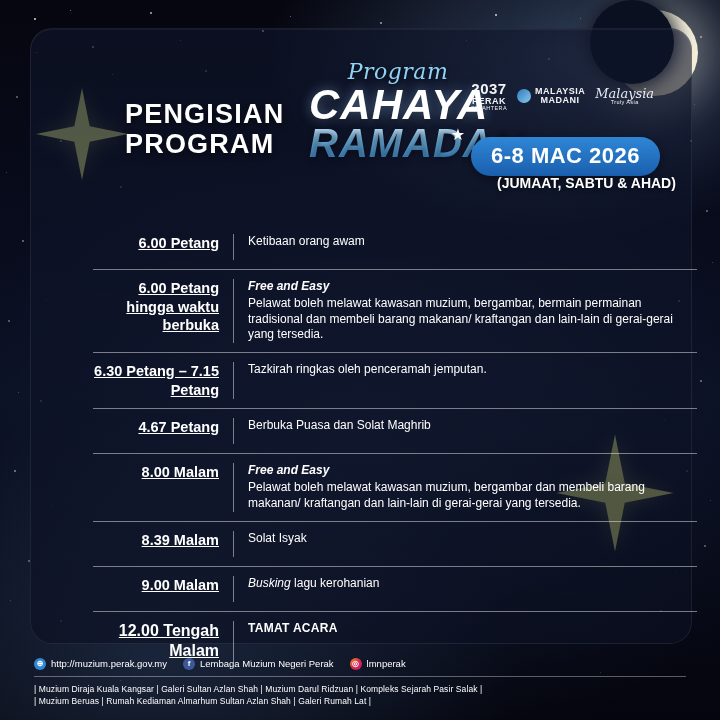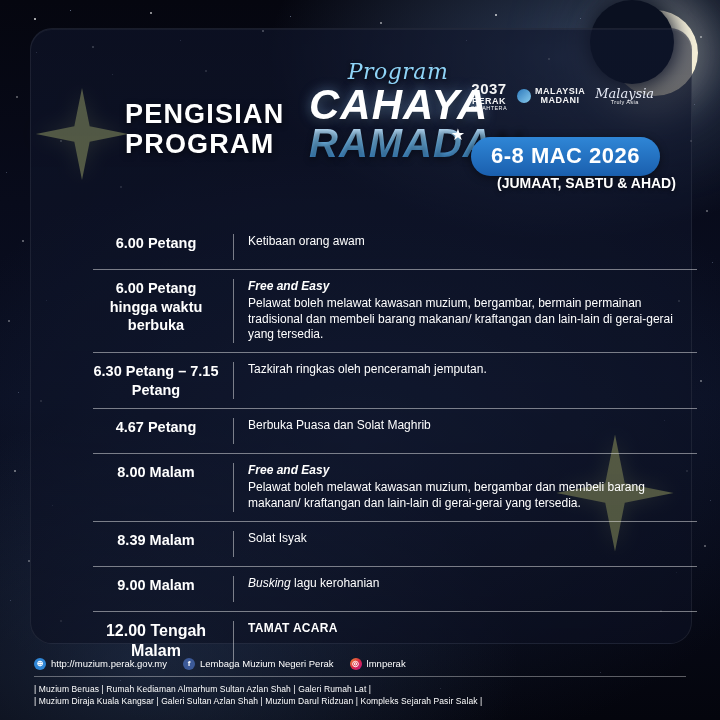--- a/index.html
+++ b/index.html
@@ -234,27 +234,28 @@
     display: flex;
     align-items: flex-start;
     border-bottom: 1px solid rgba(255,255,255,.45);
     padding: 9px 0 9px;
     min-height: 26px;
   }
   .row:last-child { border-bottom: none; }
   .time {
     width: 140px;
     flex: 0 0 140px;
-    text-align: center;
+    text-align: right;
     padding-right: 14px;
     color: #ffffff;
     font-size: 14.5px;
     font-weight: bold;
     line-height: 1.28;
     box-sizing: border-box;
+    text-decoration: underline;
   }
   .sep {
     width: 1px;
     align-self: stretch;
     background: rgba(255,255,255,.45);
     flex: 0 0 1px;
   }
   .desc {
     flex: 1 1 auto;
     padding-left: 14px;
@@ -417,17 +418,17 @@
         </div>
         <div class="item">
           <span class="dot-icon fb">f</span>
           <span>Lembaga Muzium Negeri Perak</span>
         </div>
         <div class="item">
           <span class="dot-icon ig">◎</span>
           <span>lmnperak</span>
         </div>
       </div>
+    <div class="venues">| Muzium Diraja Kuala Kangsar | Galeri Sultan Azlan Shah | Muzium Darul Ridzuan | Kompleks Sejarah Pasir Salak |</div>
     <div class="venues">| Muzium Beruas | Rumah Kediaman Almarhum Sultan Azlan Shah | Galeri Rumah Lat |</div>
-    <div class="venues">| Muzium Diraja Kuala Kangsar | Galeri Sultan Azlan Shah | Muzium Darul Ridzuan | Kompleks Sejarah Pasir Salak |</div>
   </div>
 
 </div>
 
 </body></html>

